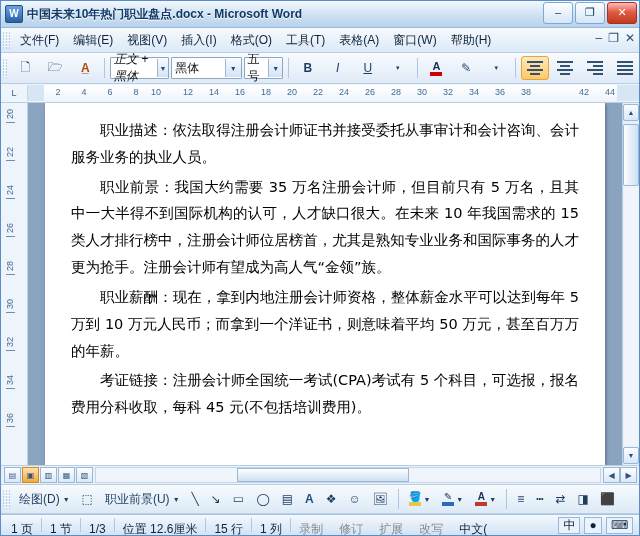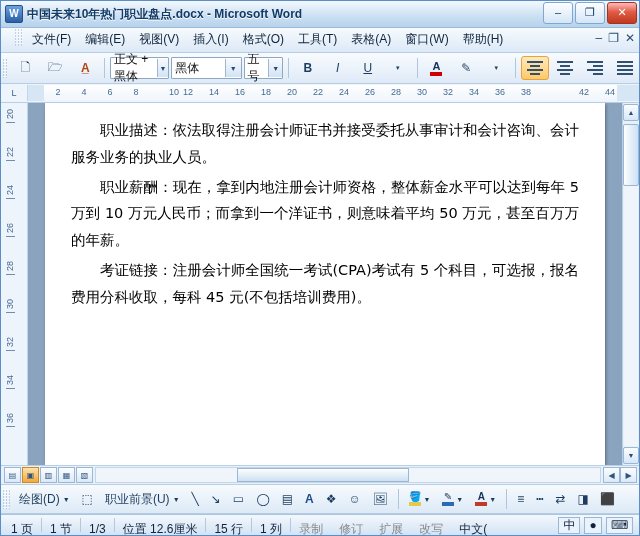--- a/index.html
+++ b/index.html
@@ -39,24 +39,24 @@
     width:28px;height:20px;border:1px solid #7fa8cf;border-radius:3px;
     background:linear-gradient(#fdfeff,#d4e6f8);
     font-size:11px;color:#123a66;line-height:19px;text-align:center;
   }
   .win-btn.close{
     background:linear-gradient(#fbb,#e05b44 45%,#c03a20);
     border-color:#a6341c;color:#fff;font-weight:bold;
   }
   
   .menubar{
-    height:24px;flex:0 0 24px;display:flex;
+    height:24px;flex:0 0 24px;display:flex;align-items:center;
     background:linear-gradient(#f6fafd,#dce9f7);
     border-bottom:1px solid #b7cde4;
-    padding-left:14px;position:relative;
+    padding-left:2px;position:relative;
   }
   .menu-grip{width:8px;height:18px;margin-right:2px;
     background-image:linear-gradient(#fff 1px,transparent 1px),linear-gradient(90deg,#9bb6d2 1px,transparent 1px);
     background-size:3px 3px;opacity:.55;}
   .menu-item{padding:3px 7px;font-size:12px;color:#10243d;white-space:nowrap;}
   .menu-right{position:absolute;right:4px;top:3px;display:flex;gap:6px;color:#2a4d74;font-size:12px;}
   
   .toolbar{
     height:30px;flex:0 0 30px;display:flex;align-items:center;
     background:linear-gradient(#f8fbfe,#dfeaf7);
@@ -74,21 +74,21 @@
   .combo{
     height:20px;border:1px solid #8fa8c2;background:#fff;border-radius:1px;
     display:flex;align-items:center;font-size:12px;color:#101010;
     padding-left:3px;position:relative;
   }
   .combo .arrow{
     width:15px;height:18px;margin-left:auto;
     background:linear-gradient(#f6faff,#d3e3f5);border-left:1px solid #9fb6cd;
     display:flex;align-items:center;justify-content:center;font-size:7px;color:#244a73;
   }
-  .c-style{width:88px;} .c-font{width:106px;text-align:center;} .c-size{width:56px;align-items:center;}
+  .c-style{width:88px;font-style:italic;} .c-font{width:106px;text-align:center;} .c-size{width:56px;align-items:center;}
   .bold{font-weight:bold;} .ital{font-style:italic;} .und{text-decoration:underline;}
   .sw{width:12px;height:4px;display:block;margin-top:1px;}
   .align-btn{display:flex;flex-direction:column;justify-content:center;gap:2px;width:18px;}
   .align-btn i{display:block;height:2px;background:#32506f;}
   .align-btn.active{border-color:#e9a33a;background:linear-gradient(#ffe9bb,#fdc969);}
   
   .ruler{
     height:18px;flex:0 0 18px;background:#eef4fb;border-bottom:1px solid #b7cde4;
     display:flex;align-items:center;position:relative;overflow:hidden;
     font-size:9px;color:#3b5f87;
@@ -257,21 +257,21 @@
 
   <div class="ruler">
     <div class="corner">L</div>
     <div class="ruler-strip">
       <div class="seg" style="left:0;width:16px;"></div>
       <div class="seg" style="right:0;width:22px;"></div>
       <span class="num" style="left:30px">2</span>
       <span class="num" style="left:56px">4</span>
       <span class="num" style="left:82px">6</span>
       <span class="num" style="left:108px">8</span>
-      <span class="num" style="left:146px">10</span>
+      <span class="num" style="left:128px">10</span>
       <span class="num" style="left:160px">12</span>
       <span class="num" style="left:186px">14</span>
       <span class="num" style="left:212px">16</span>
       <span class="num" style="left:238px">18</span>
       <span class="num" style="left:264px">20</span>
       <span class="num" style="left:290px">22</span>
       <span class="num" style="left:316px">24</span>
       <span class="num" style="left:342px">26</span>
       <span class="num" style="left:368px">28</span>
       <span class="num" style="left:394px">30</span>
@@ -293,20 +293,21 @@
       <span class="vn" style="top:158px">| 28</span>
       <span class="vn" style="top:196px">| 30</span>
       <span class="vn" style="top:234px">| 32</span>
       <span class="vn" style="top:272px">| 34</span>
       <span class="vn" style="top:310px">| 36</span>
     </div>
 
     <div class="page-area">
       <div class="page">
         <p class="para">职业描述：依法取得注册会计师证书并接受委托从事审计和会计咨询、会计服务业务的执业人员。</p>
+        <p class="para">职业前景：我国大约需要 35 万名注册会计师，但目前只有 5 万名，且其中一大半得不到国际机构的认可，人才缺口很大。在未来 10 年我国需求的 15 类人才排行榜中，注册会计师位居榜首，尤其是熟知专业业务和国际事务的人才更为抢手。注册会计师有望成为高人气“金领”族。</p>
         <p class="para">职业薪酬：现在，拿到内地注册会计师资格，整体薪金水平可以达到每年 5 万到 10 万元人民币；而拿到一个洋证书，则意味着平均 50 万元，甚至百万万的年薪。</p>
         <p class="para">考证链接：注册会计师全国统一考试(CPA)考试有 5 个科目，可选报，报名费用分科收取，每科 45 元(不包括培训费用)。</p>
       </div>
     </div>
 
     <div class="scroll-v">
       <div class="sb-btn">▲</div>
       <div class="sb-thumb"></div>
       <div class="sb-track"></div>
       <div class="sb-btn">▼</div>

